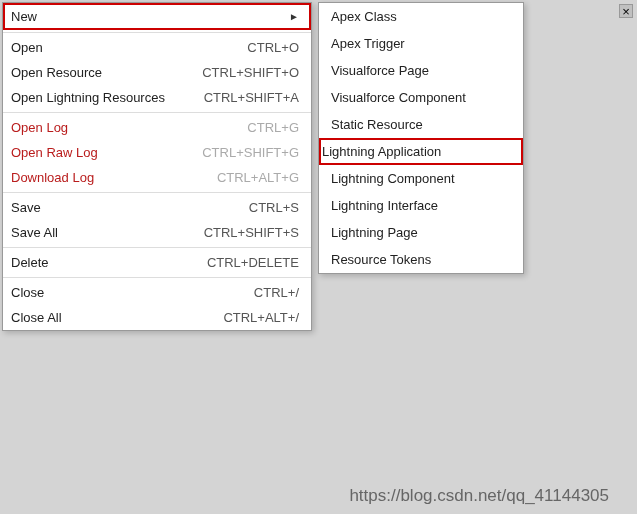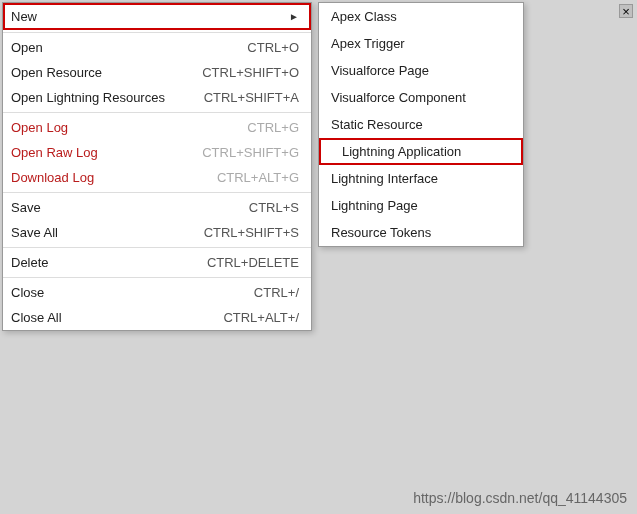--- a/index.html
+++ b/index.html
@@ -109,29 +109,29 @@
       z-index: 10;
     }
 
     .menu-sub .menu-item {
       padding: 6px 12px;
     }
 
     .menu-item.lightning-app-highlighted {
       border: 2px solid #cc0000;
       background: #fff;
-      padding: 4px 21px;
+      padding: 4px 1px;
     }
 
     .watermark {
       position: absolute;
       bottom: 8px;
-      right: 10px;
+      right: 28px;
       color: #666;
-      font-size: 14px;
+      font-size: 17px;
     }
 
     .tab-area {
       position: absolute;
       top: 0;
       right: 0;
       width: 120px;
       height: 22px;
     }
   </style>
@@ -239,20 +239,23 @@
   </div>
 
   <div class="menu-item">
     <span class="menu-item-label">Static Resource</span>
   </div>
 
   <div class="menu-item lightning-app-highlighted">
     <span class="menu-item-label">Lightning Application</span>
   </div>
 
+  <div class="menu-item">
+    <span class="menu-item-label">Lightning Component</span>
+  </div>
 
   <div class="menu-item">
     <span class="menu-item-label">Lightning Interface</span>
   </div>
 
   <div class="menu-item">
     <span class="menu-item-label">Lightning Page</span>
   </div>
 
   <div class="menu-item">

